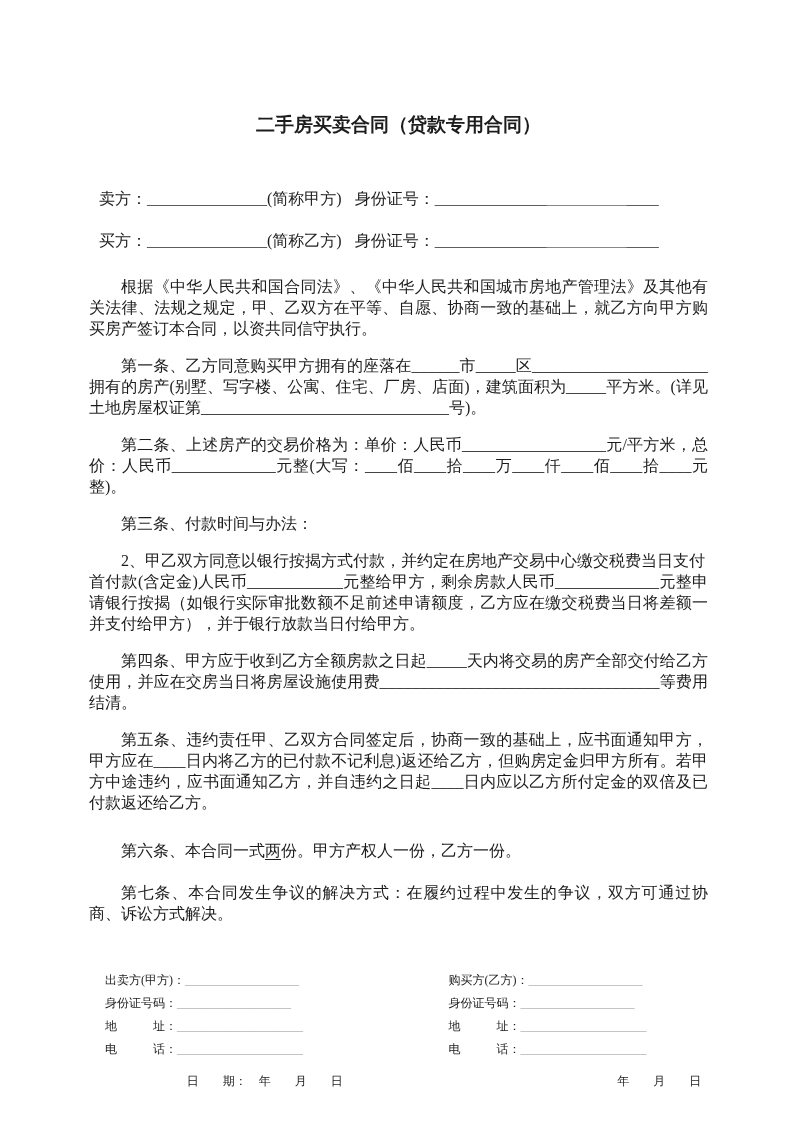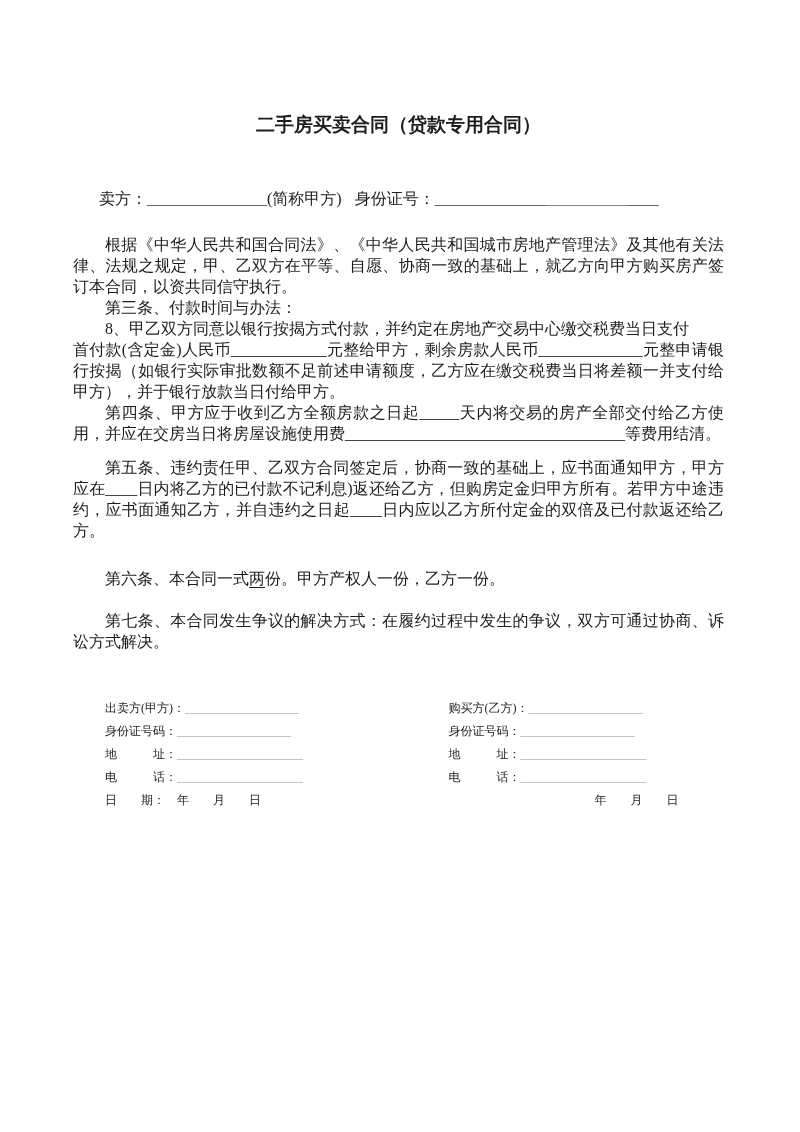--- a/index.html
+++ b/index.html
@@ -24,64 +24,69 @@
   }
   .party-row {
     font-size: 16px;
     line-height: 22px;
     padding-left: 26px;
     margin: 0 0 20px 0;
     white-space: nowrap;
   }
   .party-row .spacer { display: inline-block; width: 13px; }
   .blank { letter-spacing: 0; }
-  .blank.gray { color: #1d4ed8; }
+  .blank.gray { color: #7f1d1d; }
   .blank.dark { color: #737373; }
   .body-text { margin-top: 24px; }
   .para {
     font-size: 16px;
     line-height: 21px;
-    margin: 0;
+    margin: 16px;
     text-align: justify;
     text-indent: 32px;
   }
   .mt-half { margin-top: 13px; }
   .mt-26  { margin-top: 27px; }
   .mt-21  { margin-top: 21px; }
   .mt-19  { margin-top: 19px; }
   .u { text-decoration: underline; text-underline-offset: 3px; }
   .sig-block {
     display: flex;
     margin-top: 45px;
     padding-left: 32px;
     font-size: 12px;
   }
   .sig-col { width: 348px; }
   .sig-col.right { margin-left: 24px; width: 300px; }
   .sig-row { line-height: 23px; white-space: pre; }
   .sig-row .blank { color: #a9a9a9; }
-  .sig-date { white-space: pre; line-height: 23px; }
+  .sig-date { margin-top: 9px; white-space: pre; line-height: 23px; text-align: center; }
   .sig-date.right-date { padding-left: 146px; }
 </style>
 </head>
 <body>
 
 <div class="page">
 
   <h1 class="title">二手房买卖合同（贷款专用合同）</h1>
 
   <div class="party-row">
     <span>卖方：</span><span class="blank gray">_______________</span><span>(简称甲方)</span><span class="spacer"></span><span>身份证号：</span><span class="blank gray">______________</span><span class="blank dark">__________</span><span class="blank gray">____</span>
   </div>
 
+  <div class="party-row">
+    <span>买方：</span><span class="blank gray">_______________</span><span>(简称乙方)</span><span class="spacer"></span><span>身份证号：</span><span class="blank gray">______________</span><span class="blank dark">__________</span><span class="blank gray">____</span>
+  </div>
 
   <div class="body-text">
     <p class="para">根据《中华人民共和国合同法》、《中华人民共和国城市房地产管理法》及其他有关法律、法规之规定，甲、乙双方在平等、自愿、协商一致的基础上，就乙方向甲方购买房产签订本合同，以资共同信守执行。</p>
+    <p class="para">第一条、乙方同意购买甲方拥有的座落在______市_____区______________________拥有的房产(别墅、写字楼、公寓、住宅、厂房、店面)，建筑面积为_____平方米。(详见土地房屋权证第_______________________________号)。</p>
+    <p class="para">第二条、上述房产的交易价格为：单价：人民币__________________元/平方米，总价：人民币_____________元整(大写：____佰____拾____万____仟____佰____拾____元整)。</p>
     <p class="para">第三条、付款时间与办法：</p>
-    <p class="para"><span>8、甲乙双方同意以银行按揭方式付款，并约定在房地产交易中心缴交税费当日支付</span><br><span>首付款(含定金)人民币____________元整给甲方，剩余房款人民币_____________元整申请银行按揭（如银行实际审批数额不足前述申请额度，乙方应在缴交税费当日将差额一并支付给甲方），并于银行放款当日付给甲方。</span></p>
+    <p class="para"><span>2、甲乙双方同意以银行按揭方式付款，并约定在房地产交易中心缴交税费当日支付</span><br><span>首付款(含定金)人民币____________元整给甲方，剩余房款人民币_____________元整申请银行按揭（如银行实际审批数额不足前述申请额度，乙方应在缴交税费当日将差额一并支付给甲方），并于银行放款当日付给甲方。</span></p>
     <p class="para">第四条、甲方应于收到乙方全额房款之日起_____天内将交易的房产全部交付给乙方使用，并应在交房当日将房屋设施使用费___________________________________等费用结清。</p>
     <p class="para mt-half">第五条、违约责任甲、乙双方合同签定后，协商一致的基础上，应书面通知甲方，甲方应在____日内将乙方的已付款不记利息)返还给乙方，但购房定金归甲方所有。若甲方中途违约，应书面通知乙方，并自违约之日起____日内应以乙方所付定金的双倍及已付款返还给乙方。</p>
     <p class="para mt-26"><span>第六条、本合同一式</span><span class="u">两</span><span>份。甲方产权人一份，乙方一份。</span></p>
     <p class="para mt-21">第七条、本合同发生争议的解决方式：在履约过程中发生的争议，双方可通过协商、诉讼方式解决。</p>
   </div>
 
   <div class="sig-block">
 
     <div class="sig-col left">
       <div class="sig-row"><span>出卖方(甲方)：</span><span class="blank">___________________</span></div>

